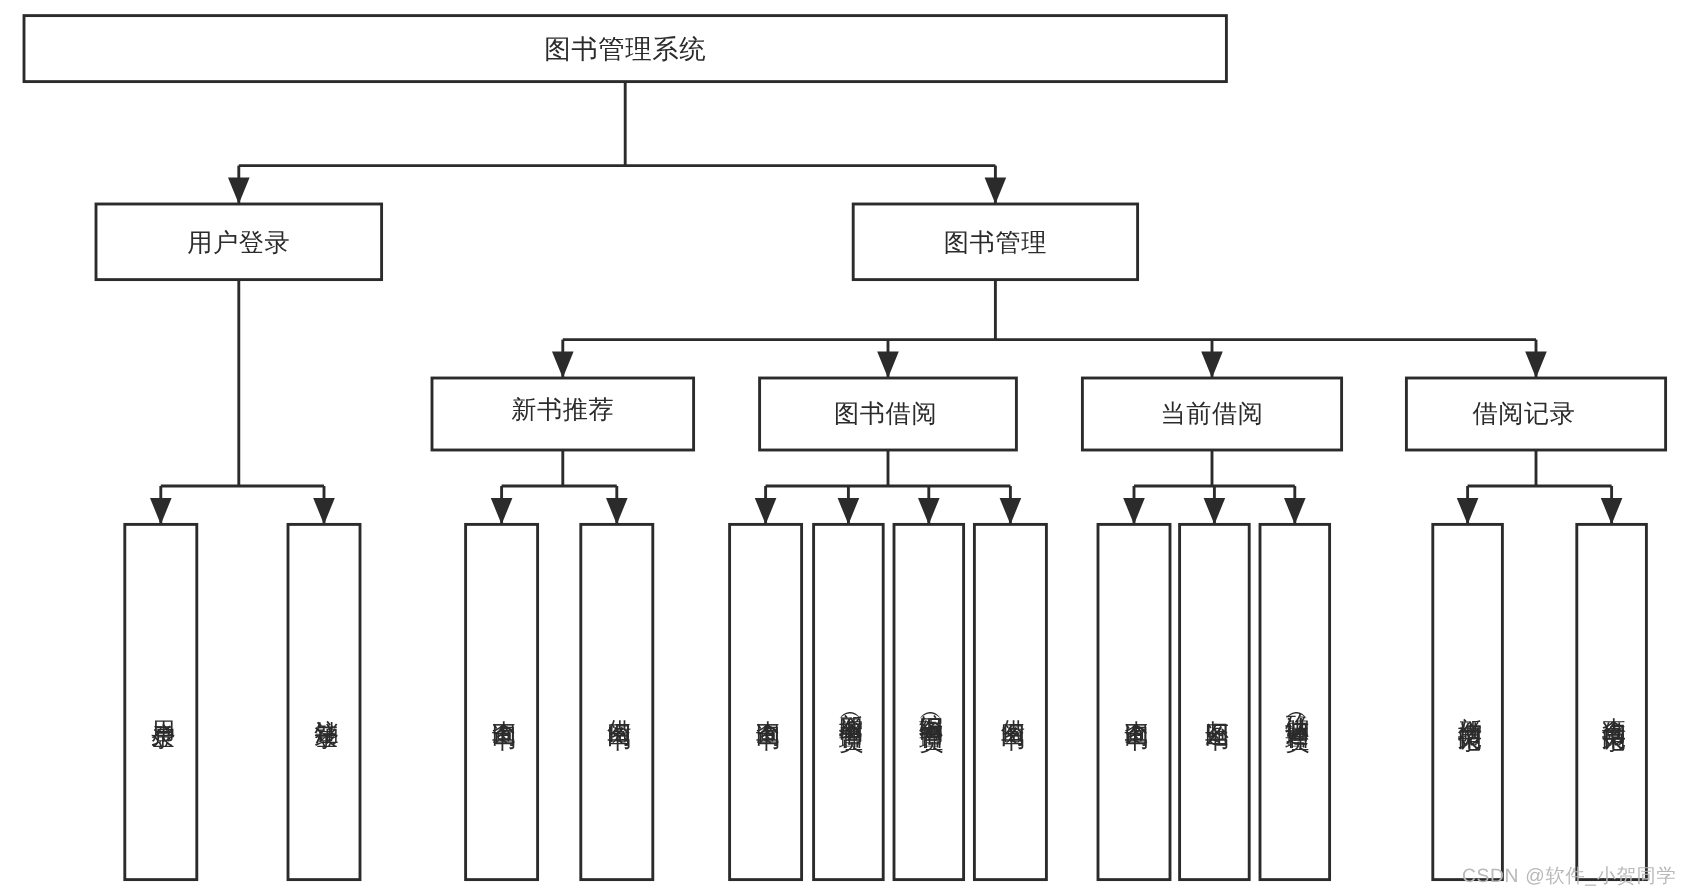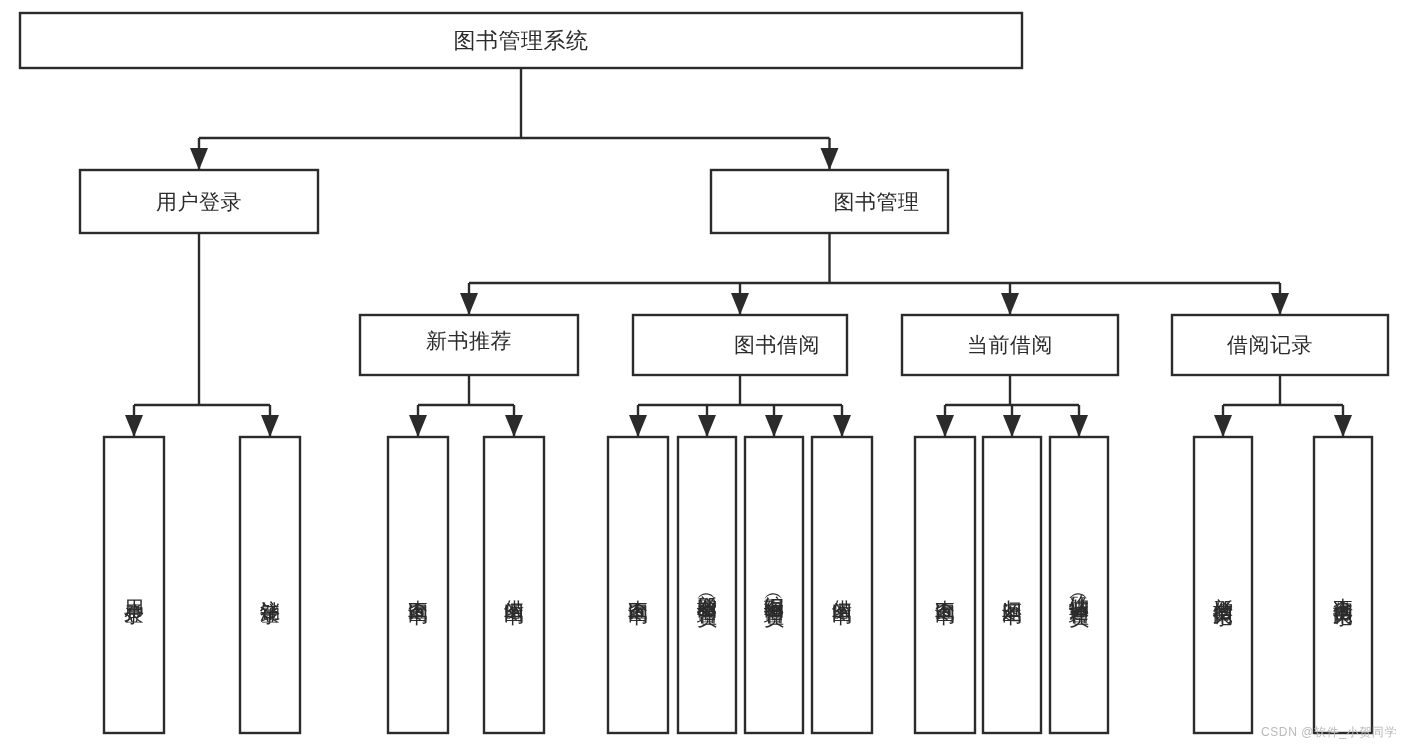--- a/index.html
+++ b/index.html
@@ -40,21 +40,21 @@
   .arrow-head {
     fill: #2b2b2b;
     stroke: none;
   }
   .node-label {
     position: absolute;
     display: flex;
     align-items: center;
     justify-content: center;
     color: #2b2b2b;
-    font-family: Liberation Sans, sans-serif;
+    font-family: Liberation Mono, monospace;
     letter-spacing: 0.5px;
     pointer-events: none;
     box-sizing: border-box;
     border-radius: 21px;
   }
   .node-label.horizontal {
     writing-mode: horizontal-tb;
     font-size: 21px;
   }
   .node-label.vertical {
@@ -65,21 +65,21 @@
     letter-spacing: 2px;
     padding-top: 6px;
   }
   .node-label.title {
     font-size: 22px;
   }
   .watermark {
     position: absolute;
     right: 8px;
     bottom: 6px;
-    font-size: 12px;
+    font-size: 16px;
     color: #b9b9b9;
     font-family: "Liberation Sans", "DejaVu Sans", sans-serif;
     white-space: nowrap;
     letter-spacing: 0.6px;
   }
 </style>
 </head>
 <body>
 
 <div id="diagram-root">
@@ -157,23 +157,23 @@
         <rect x="915" y="437" width="60" height="296" class="node-rect"></rect>
         <rect x="983" y="437" width="58" height="296" class="node-rect"></rect>
         <rect x="1050" y="437" width="58" height="296" class="node-rect"></rect>
         <rect x="1194" y="437" width="58" height="296" class="node-rect"></rect>
         <rect x="1314" y="437" width="58" height="296" class="node-rect"></rect>
       </g>
   </svg>
   <div id="label-layer">
       <div class="node-label horizontal title" style="left: 20px; top: 13px; width: 1002px; height: 55px;">图书管理系统</div>
       <div class="node-label horizontal" style="left: 80px; top: 170px; width: 238px; height: 63px;">用户登录</div>
-      <div class="node-label horizontal" style="left: 711px; top: 170px; width: 237px; height: 63px; margin-left: 47px;">图书管理</div>
+      <div class="node-label horizontal" style="left: 711px; top: 170px; width: 237px; height: 63px;">图书管理</div>
       <div class="node-label horizontal" style="left: 360px; top: 315px; width: 218px; height: 52px;">新书推荐</div>
-      <div class="node-label horizontal" style="left: 670px; top: 315px; width: 214px; height: 60px;">图书借阅</div>
+      <div class="node-label horizontal" style="left: 631px; top: 315px; width: 214px; height: 60px;">图书借阅</div>
       <div class="node-label horizontal" style="left: 902px; top: 315px; width: 216px; height: 60px; text-align: center;">当前借阅</div>
       <div class="node-label horizontal" style="left: 1172px; top: 315px; width: 196px; height: 60px;">借阅记录</div>
       <div class="node-label vertical" style="left: 104px; top: 437px; width: 60px; height: 296px;">用户登录</div>
       <div class="node-label vertical" style="left: 240px; top: 437px; width: 60px; height: 296px;">注销登录</div>
       <div class="node-label vertical" style="left: 388px; top: 437px; width: 60px; height: 296px;">查询图书</div>
       <div class="node-label vertical" style="left: 484px; top: 437px; width: 60px; height: 296px;">借阅图书</div>
       <div class="node-label vertical" style="left: 608px; top: 437px; width: 60px; height: 296px;">查询图书</div>
       <div class="node-label vertical" style="left: 678px; top: 437px; width: 58px; height: 296px;">新增图书（管理员）</div>
       <div class="node-label vertical" style="left: 745px; top: 437px; width: 58px; height: 296px;">编辑图书（管理员）</div>
       <div class="node-label vertical" style="left: 812px; top: 437px; width: 60px; height: 296px;">借阅图书</div>

